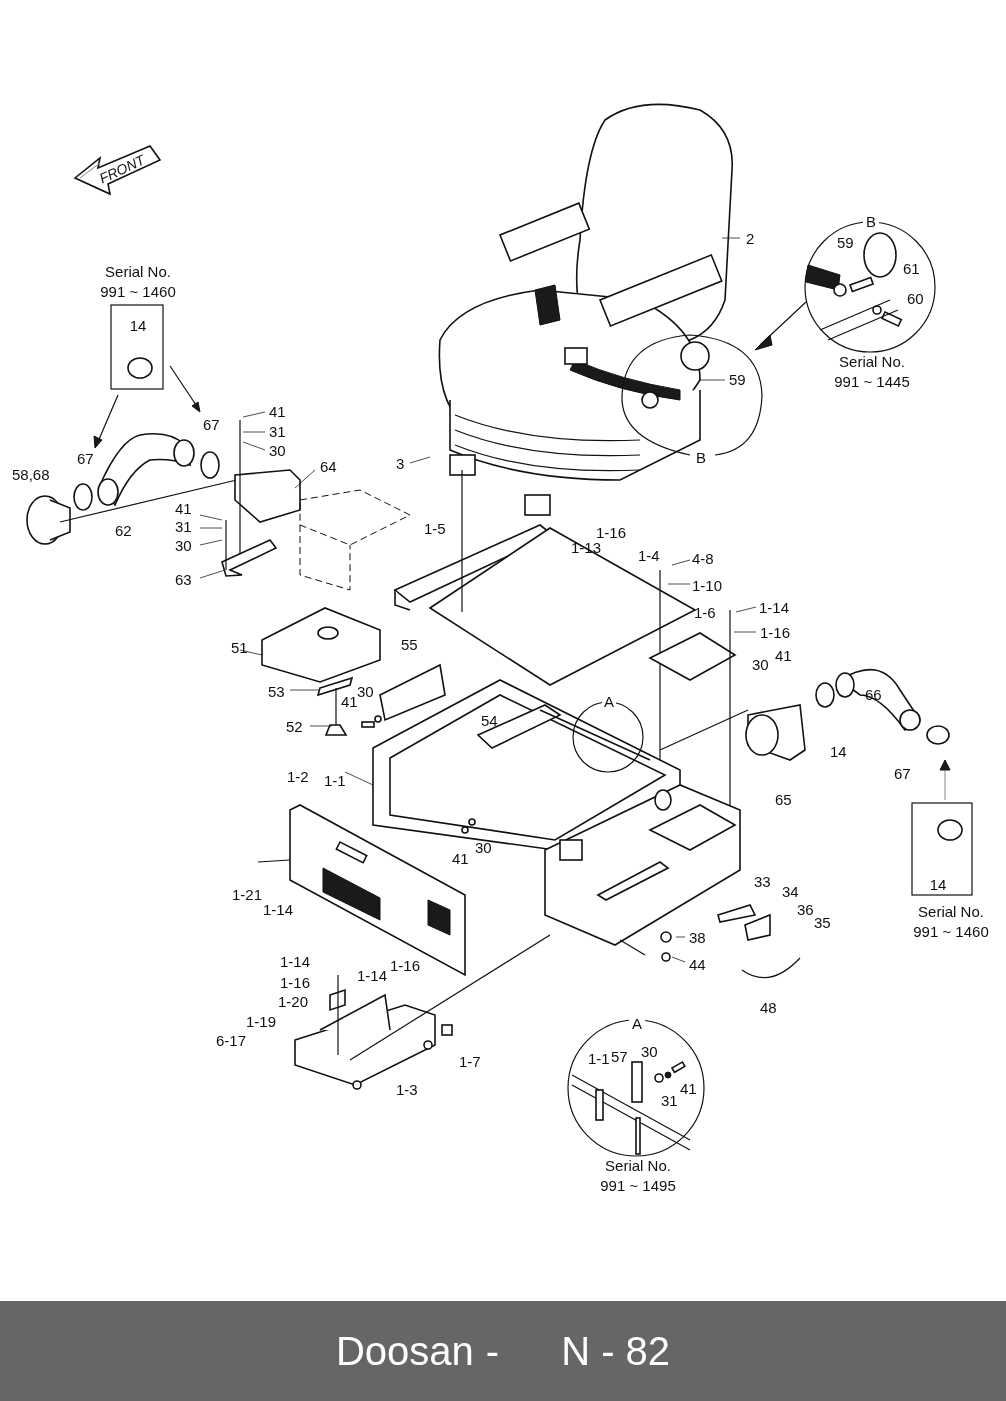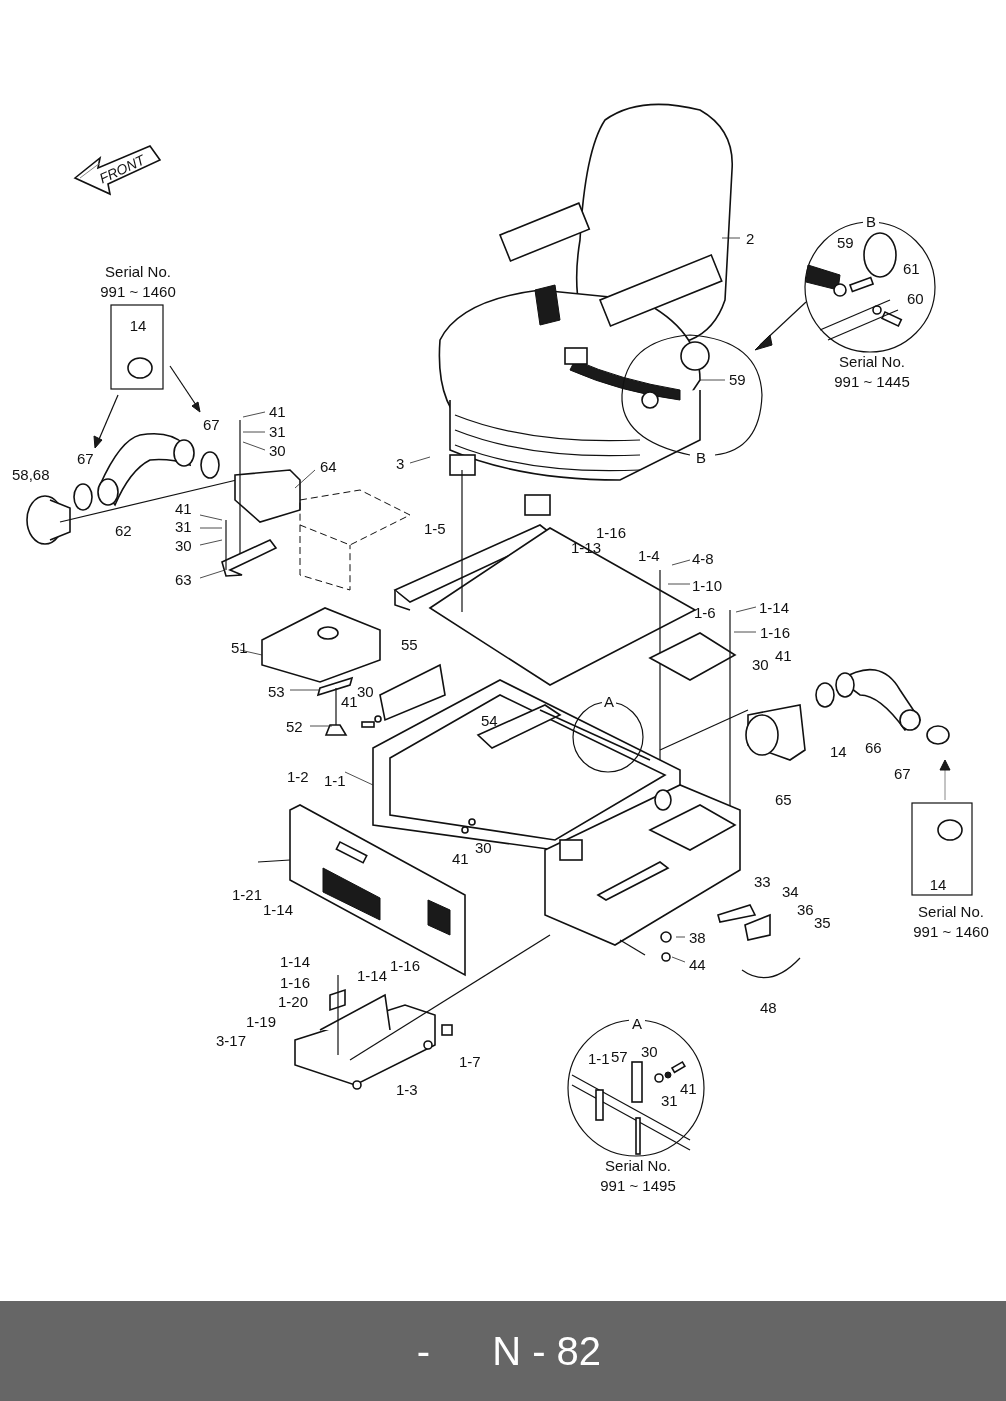--- a/index.html
+++ b/index.html
@@ -282,48 +282,49 @@
   <div class="lbl" style="left:286px;top:719px;">52</div>
   <div class="lbl" style="left:481px;top:713px;">54</div>
   <div class="lbl" style="left:287px;top:769px;">1-2</div>
   <div class="lbl" style="left:324px;top:773px;">1-1</div>
   <div class="lbl" style="left:452px;top:851px;">41</div>
   <div class="lbl" style="left:475px;top:840px;">30</div>
 
   <div class="lbl" style="left:752px;top:657px;">30</div>
   <div class="lbl" style="left:775px;top:648px;">41</div>
   <div class="lbl" style="left:830px;top:744px;">14</div>
-  <div class="lbl" style="left:865px;top:740px;">66</div>
+  <div class="lbl" style="left:865px;top:687px;">66</div>
   <div class="lbl" style="left:775px;top:792px;">65</div>
   <div class="lbl" style="left:894px;top:766px;">67</div>
 
   <div class="lbl" style="left:232px;top:887px;">1-21</div>
   <div class="lbl" style="left:263px;top:902px;">1-14</div>
   <div class="lbl" style="left:280px;top:954px;">1-14</div>
   <div class="lbl" style="left:390px;top:958px;">1-16</div>
   <div class="lbl" style="left:357px;top:968px;">1-14</div>
   <div class="lbl" style="left:280px;top:975px;">1-16</div>
   <div class="lbl" style="left:278px;top:994px;">1-20</div>
   <div class="lbl" style="left:246px;top:1014px;">1-19</div>
-  <div class="lbl" style="left:216px;top:1033px;">3-17</div>
+  <div class="lbl" style="left:216px;top:1033px;">6-17</div>
   <div class="lbl" style="left:459px;top:1054px;">1-7</div>
   <div class="lbl" style="left:396px;top:1082px;">1-3</div>
 
   <div class="lbl" style="left:754px;top:874px;">33</div>
   <div class="lbl" style="left:782px;top:884px;">34</div>
   <div class="lbl" style="left:797px;top:902px;">36</div>
   <div class="lbl" style="left:814px;top:915px;">35</div>
   <div class="lbl" style="left:689px;top:930px;">38</div>
   <div class="lbl" style="left:689px;top:957px;">44</div>
   <div class="lbl" style="left:760px;top:1000px;">48</div>
 
   <div class="lbl" style="left:588px;top:1051px;">1-1</div>
   <div class="lbl" style="left:611px;top:1041px;margin-top:8px;">57</div>
   <div class="lbl" style="left:641px;top:1044px;">30</div>
   <div class="lbl" style="left:661px;top:1093px;">31</div>
   <div class="lbl" style="left:680px;top:1081px;">41</div>
 </div>
 
 <div id="footer">
+  <span>Doosan</span>
   <span style="margin:0 12px;">-</span>
   <span class="gap"></span>
   <span>N - 82</span>
 </div>
 
 </body></html>

